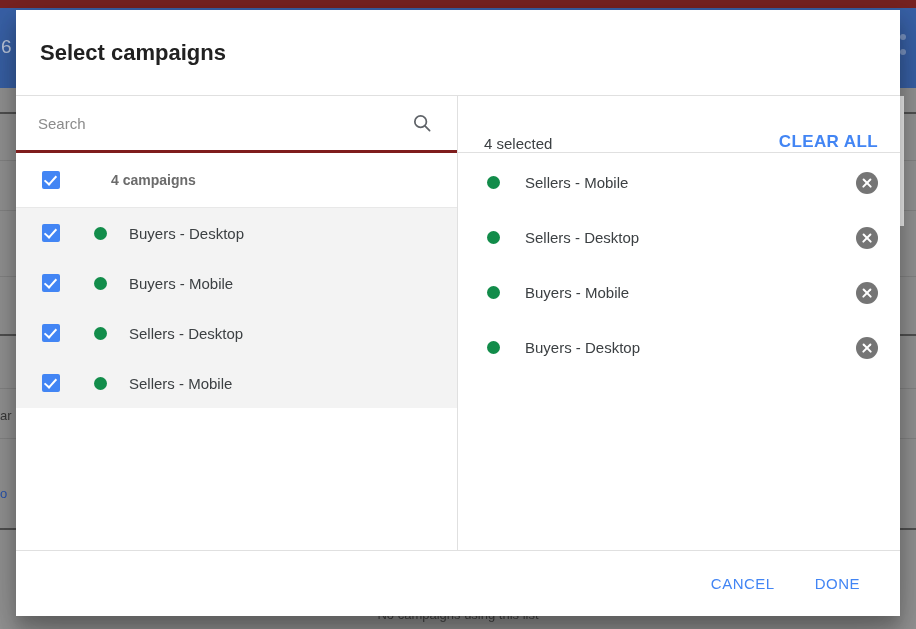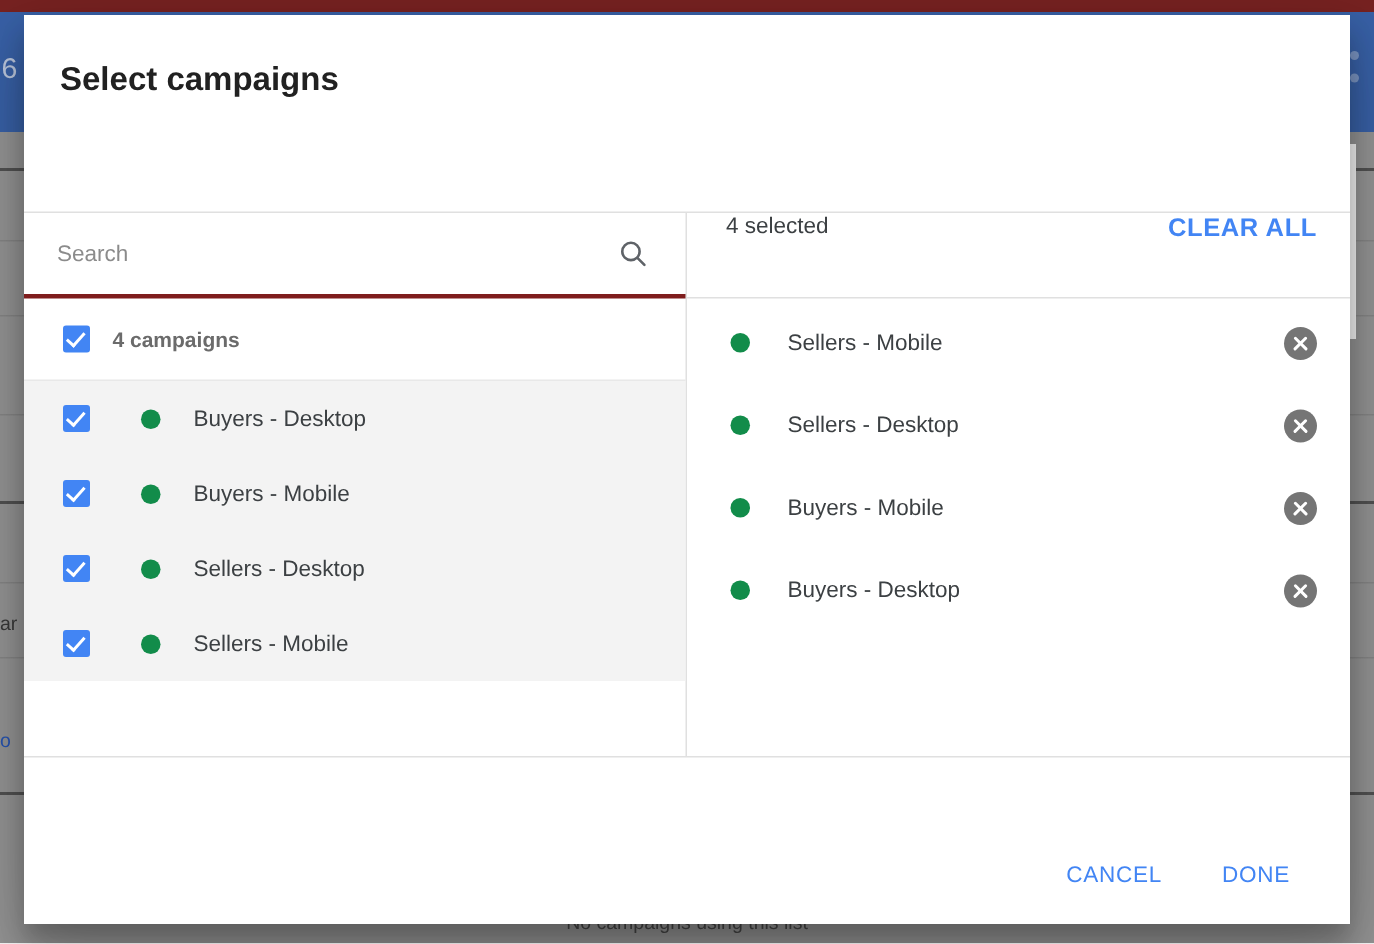--- a/index.html
+++ b/index.html
@@ -104,21 +104,20 @@
     top: 10px;
     width: 884px;
     height: 606px;
     background: #ffffff;
     box-shadow: 0 11px 15px rgba(0,0,0,0.20),
                 0 9px 46px rgba(0,0,0,0.12),
                 0 24px 38px rgba(0,0,0,0.14);
     display: flex;
     flex-direction: column;
     overflow: hidden;
-    gap: 46px;
   }
 
   #dialog-title {
     height: 85px;
     line-height: 85px;
     padding: 0 24px;
     font-size: 22px;
     font-weight: bold;
     color: #212121;
     flex: 0 0 auto;
@@ -175,21 +174,21 @@
     height: 55px;
     flex: 0 0 55px;
     display: flex;
     align-items: center;
     padding-left: 26px;
     border-bottom: 1px solid #e8e8e8;
     box-sizing: border-box;
     cursor: pointer;
   }
   #select-all-label {
-    margin-left: 15px;
+    margin-left: 51px;
     font-size: 14px;
     font-weight: bold;
     color: #6b6b6b;
   }
 
   #campaign-list {
     flex: 1 1 auto;
     overflow-y: auto;
   }
   #campaign-list-highlight {
@@ -248,21 +247,21 @@
     display: flex;
     flex-direction: column;
     background: #ffffff;
     min-width: 0;
   }
 
   #selected-header {
     height: 57px;
     flex: 0 0 57px;
     display: flex;
-    align-items: flex-start;
+    align-items: flex-end;
     justify-content: space-between;
     padding: 0 22px 0 26px;
     border-bottom: 1px solid #e0e0e0;
     box-sizing: border-box;
   }
   #selected-count {
     font-size: 15px;
     color: #3c4043;
   }
   #clear-all-btn {

